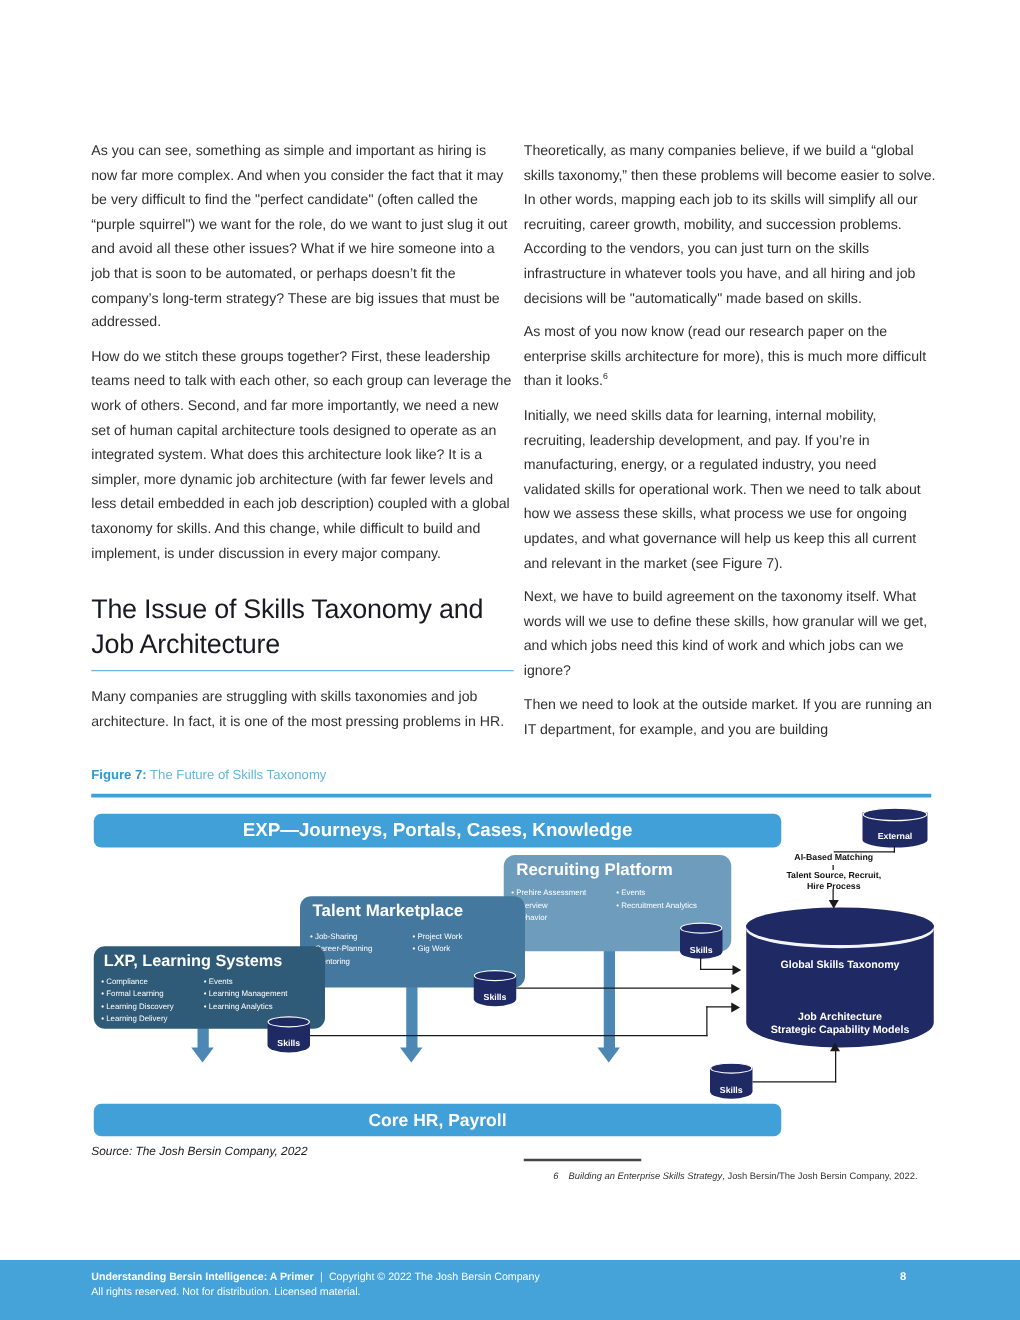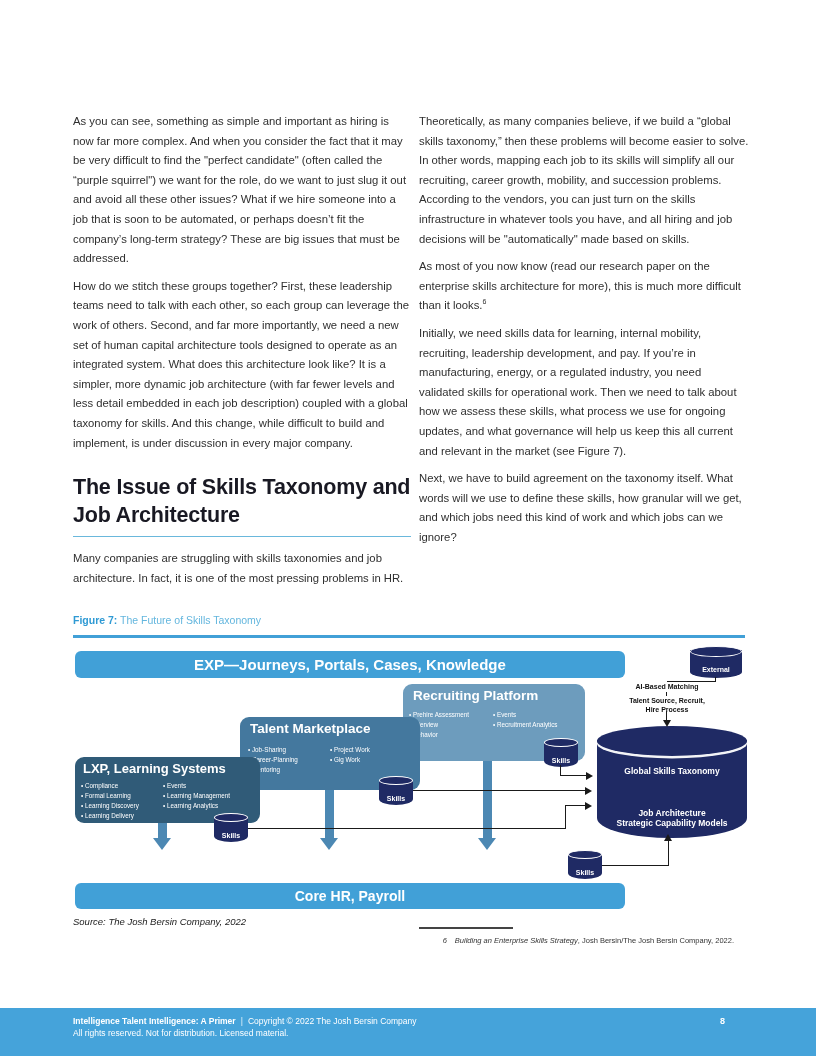--- a/index.html
+++ b/index.html
@@ -7,21 +7,21 @@
     position:relative; width:816px; height:1056px; margin:0 auto;
     background:#ffffff; overflow:hidden;
     font-family:"Liberation Sans", sans-serif; color:#2e2e2e;
   }
   
   .col { position:absolute; top:112px; font-size:11.3px; line-height:19.6px; color:#2f2f2f; }
   .col p { margin:0 0 8px 0; }
   .col-left  { left:73px;  width:338px; }
   .col-right { left:419px; width:330px; }
   .col h1 {
-    font-size:21.5px; line-height:27.5px; font-weight:bold; color:#191923;
+    font-size:21.5px; line-height:27.5px; font-weight:normal; color:#191923;
     margin:21px 0 0 0; letter-spacing:-0.2px;
   }
   .heading-rule { border:none; border-top:1.6px solid #6ab8dc; margin:7px 0 12px 0; }
   sup.fn { font-size:7px; vertical-align:super; line-height:0; }
 
   
   .fig-caption { position:absolute; left:73px; top:614px; font-size:10.5px; }
   .fig-caption .lbl { color:#2f9ad4; font-weight:bold; }
   .fig-caption .ttl { color:#63b6de; }
   .fig-rule { position:absolute; left:73px; top:635px; width:672px; height:2.5px; background:#41a0d7; }
@@ -118,20 +118,21 @@
     <h1>The Issue of Skills Taxonomy and Job Architecture</h1>
     <hr class="heading-rule">
     <p>Many companies are struggling with skills taxonomies and job architecture. In fact, it is one of the most pressing problems in HR.</p>
   </div>
 
   <div class="col col-right">
     <p>Theoretically, as many companies believe, if we build a “global skills taxonomy,” then these problems will become easier to solve. In other words, mapping each job to its skills will simplify all our recruiting, career growth, mobility, and succession problems. According to the vendors, you can just turn on the skills infrastructure in whatever tools you have, and all hiring and job decisions will be "automatically" made based on skills.</p>
     <p><span>As most of you now know (read our research paper on the enterprise skills architecture for more), this is much more difficult than it looks.</span><sup class="fn">6</sup></p>
     <p>Initially, we need skills data for learning, internal mobility, recruiting, leadership development, and pay. If you’re in manufacturing, energy, or a regulated industry, you need validated skills for operational work. Then we need to talk about how we assess these skills, what process we use for ongoing updates, and what governance will help us keep this all current and relevant in the market (see Figure 7).</p>
     <p>Next, we have to build agreement on the taxonomy itself. What words will we use to define these skills, how granular will we get, and which jobs need this kind of work and which jobs can we ignore?</p>
+    <p>Then we need to look at the outside market. If you are running an IT department, for example, and you are building</p>
   </div>
 
   <div class="fig-caption">
     <span class="lbl">Figure 7:</span>
     <span class="ttl">The Future of Skills Taxonomy</span>
   </div>
   <div class="fig-rule"></div>
 
   <div class="blue-bar exp-bar">EXP—Journeys, Portals, Cases, Knowledge</div>
 
@@ -249,20 +250,20 @@
   <div class="source-line">Source: The Josh Bersin Company, 2022</div>
 
   <div class="footnote-rule"></div>
   <div class="footnote">
     <span class="num">6</span><span class="ital">Building an Enterprise Skills Strategy</span><span>, Josh Bersin/The Josh Bersin Company, 2022.</span>
   </div>
 
   <div class="footer">
     <div class="ftext">
       <div>
-        <span class="b">Intelligence Talent Intelligence: A Primer</span><span class="sep">|</span><span>Copyright  © 2022 The Josh Bersin Company</span>
+        <span class="b">Understanding Bersin Intelligence: A Primer</span><span class="sep">|</span><span>Copyright  © 2022 The Josh Bersin Company</span>
       </div>
       <div>All rights reserved. Not for distribution. Licensed material.</div>
     </div>
     <div class="pagenum">8</div>
   </div>
 
 </div>
 
 </body></html>

